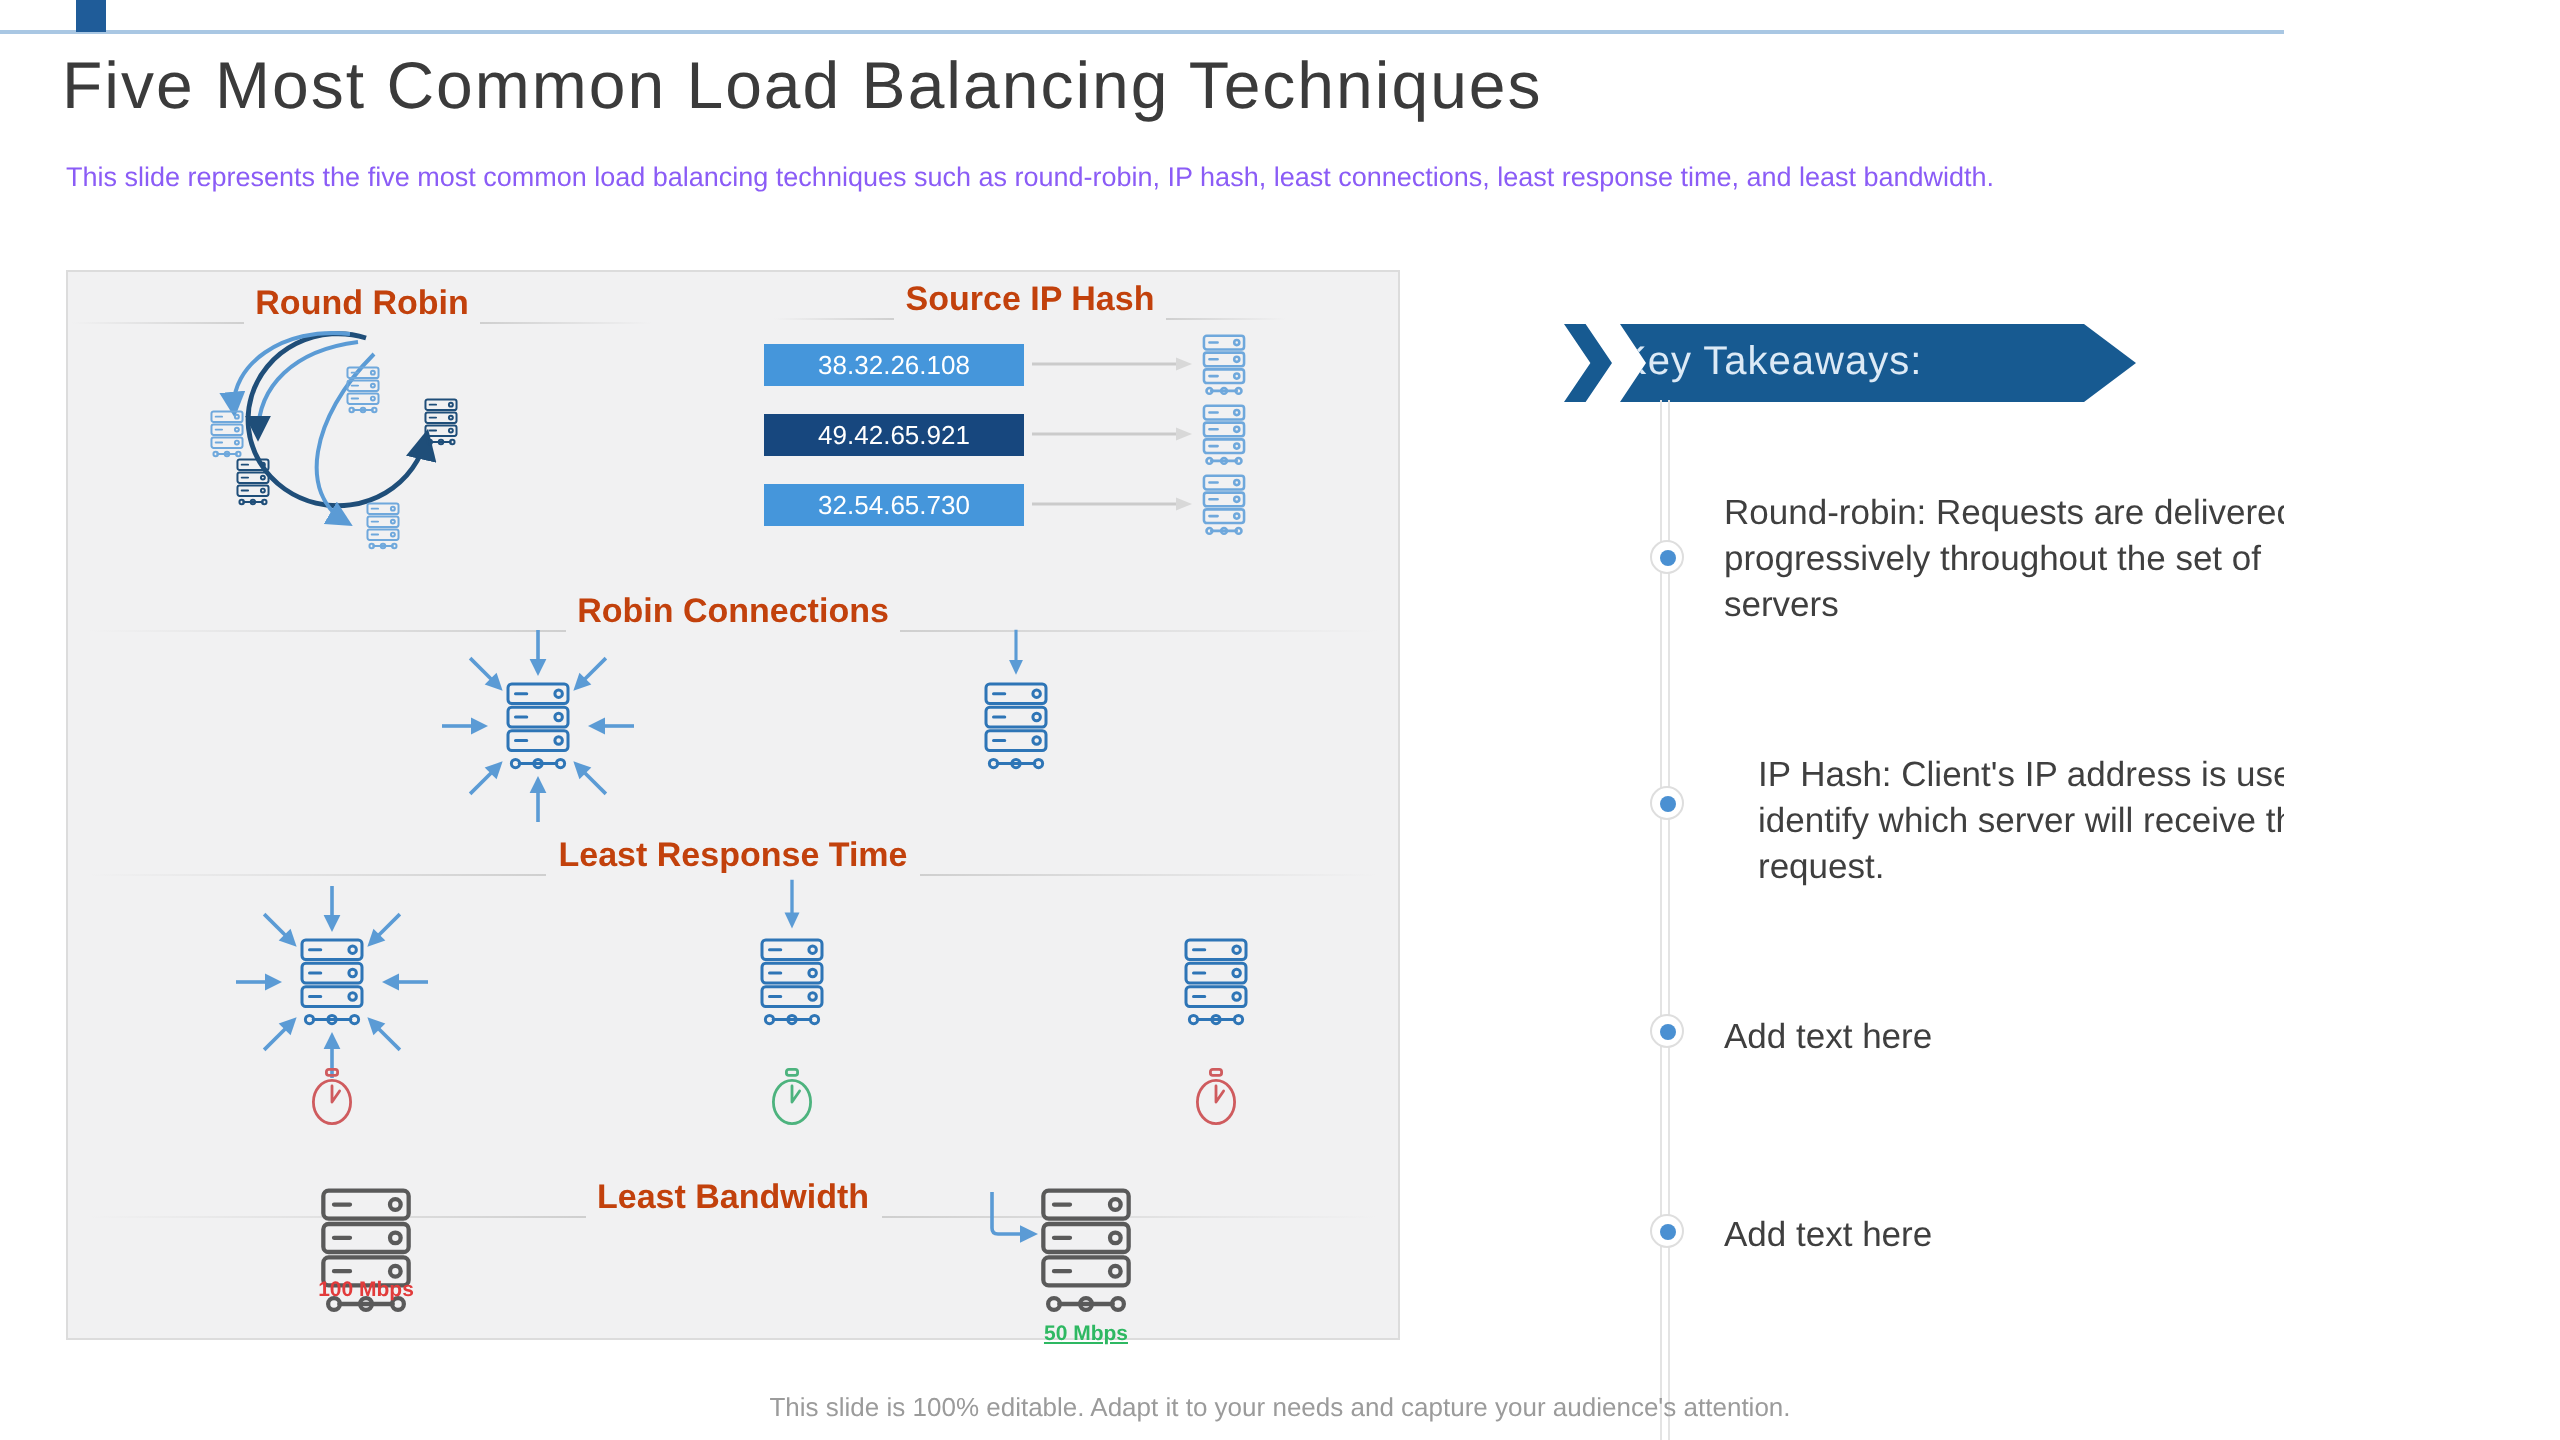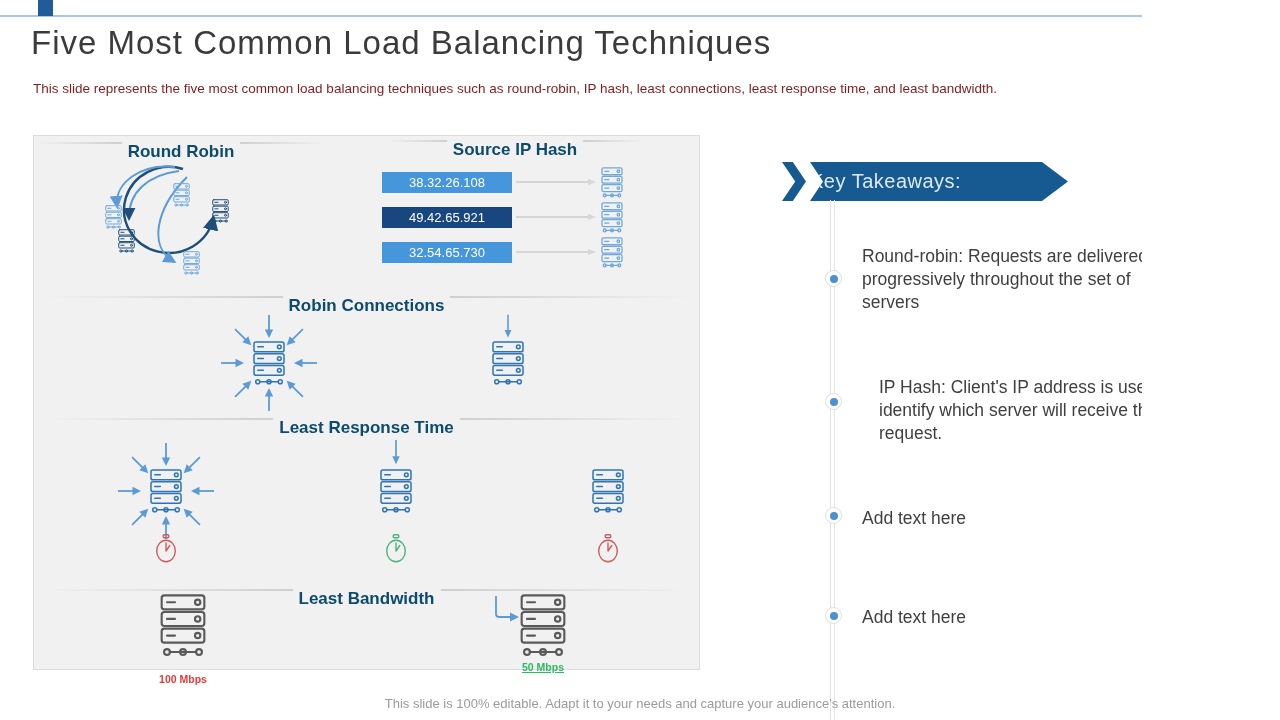--- a/index.html
+++ b/index.html
@@ -5,25 +5,25 @@
   html,body{margin:0;padding:0;background:#ffffff;}
   .slide{position:relative;width:1142px;height:720px;background:#ffffff;overflow:hidden;
          font-family:"Liberation Sans", sans-serif;color:#3f3f3f;}
 
   
   .top-line{position:absolute;left:0;top:15px;width:1280px;height:2px;background:#a9c7e3;}
   .top-square{position:absolute;left:38px;top:0;width:15px;height:16px;background:#1f5c99;}
 
   
   .title{position:absolute;left:31px;top:24px;font-size:33px;font-weight:400;color:#3b3b3b;letter-spacing:1px;white-space:nowrap;}
-  .subtitle{position:absolute;left:33px;top:81px;font-size:13.5px;color:#7f1d1d;white-space:nowrap;}
+  .subtitle{position:absolute;left:33px;top:81px;font-size:13.5px;color:#8b5cf6;white-space:nowrap;}
 
   
   .panel{position:absolute;left:33px;top:135px;width:667px;height:535px;background:#f1f1f2;border:1px solid #dcdcdc;box-sizing:border-box;}
-  .sec-head{position:absolute;display:flex;align-items:flex-start;gap:6px;font-size:17px;font-weight:bold;color:#0c4a6e;}
+  .sec-head{position:absolute;display:flex;align-items:flex-end;gap:6px;font-size:17px;font-weight:bold;color:#c2410c;}
   .sec-head .hl{flex:1;height:1.5px;}
   .hl-l{background:linear-gradient(to left,#cfcfcf,rgba(207,207,207,0));}
   .hl-r{background:linear-gradient(to right,#cfcfcf,rgba(207,207,207,0));}
   .abs{position:absolute;}
 
   
   .c-light{color:#6fa8dc;}
   .c-med{color:#2e75b6;}
   .c-dark{color:#1f4e79;}
   .c-gray{color:#5a5a5a;}
@@ -314,21 +314,21 @@
     <div class="sec-head" style="left:10px;top:433px;right:10px;margin-top:20px;">
       <span class="hl hl-l"></span>
       <span>Least Bandwidth</span>
       <span class="hl hl-r"></span>
     </div>
     <span class="abs c-gray" style="left:126px;top:458px;">
         <svg width="46" height="64">
           <use href="#sym-server"></use>
         </svg>
       </span>
-    <div class="mbps red" style="left:109px;top:503px;margin-top:34px;">100 Mbps</div>
+    <div class="mbps red" style="left:109px;top:503px;">100 Mbps</div>
     <svg class="abs" style="left:458px;top:458px;" width="30" height="36" viewBox="0 0 30 36">
       <path d="M4,2 V20 Q4,23 7,23 H18" stroke="#5b9bd5" stroke-width="1.8" fill="none"></path>
       <polygon points="18,18.6 18,27.4 27,23" fill="#5b9bd5"></polygon>
     </svg>
     <span class="abs c-gray" style="left:486px;top:458px;">
         <svg width="46" height="64">
           <use href="#sym-server"></use>
         </svg>
       </span>
     <div class="mbps green" style="left:469px;top:525px;text-decoration:underline;">50 Mbps</div>

